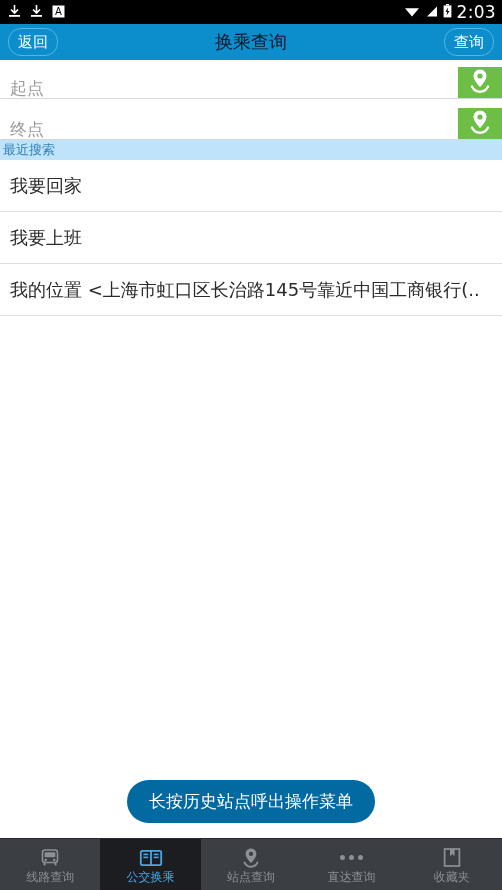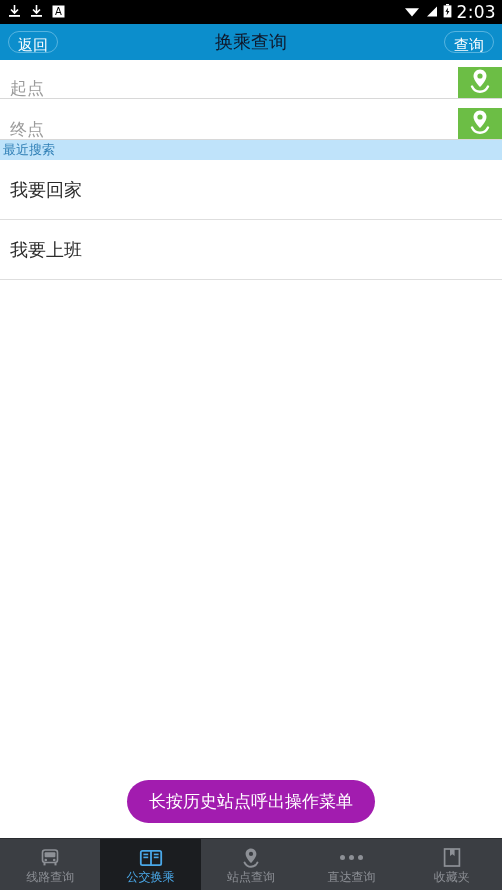--- a/index.html
+++ b/index.html
@@ -36,21 +36,21 @@
     display: flex; align-items: center;
     position: relative;
     padding: 0 8px;
   }
   .tb-btn {
     border: 1px solid #56b4e0;
     border-radius: 13px;
     color: #ffffff;
     font-size: 15px;
     line-height: 1;
-    padding: 5px 9px 0;
+    padding: 5px 9px 6px;
     background: transparent;
     white-space: nowrap;
   }
   .tb-title {
     position: absolute; left: 0; right: 0;
     text-align: center;
     color: #0f172a;
     font-size: 18px;
     pointer-events: none;
   }
@@ -87,42 +87,42 @@
     background: #bfe3fa;
     color: #2f7fb5;
     font-size: 13px;
     display: flex; align-items: center;
     padding-left: 3px;
   }
 
   
   .list { background: #ffffff; }
   .list-item {
-    height: 60px;
+    height: 52px;
     display: flex; align-items: center;
     padding: 0 10px;
     font-size: 18px;
     color: #2b2b2b;
     border-bottom: 1px solid #dedede;
     white-space: nowrap;
     overflow: hidden;
   }
 
   .filler { flex: 1 1 auto; background: #ffffff; }
 
   
   .toast-wrap {
     position: absolute;
     left: 0; right: 0;
     bottom: 67px;
     display: flex; justify-content: center;
     pointer-events: none;
   }
   .toast {
-    background: #a21caf;
+    background: #0369a1;
     color: #ffffff;
     font-size: 17px;
     border-radius: 22px;
     padding: 10px 22px;
     white-space: nowrap;
   }
 
   
   .bottomnav {
     flex: 0 0 52px; height: 52px;
@@ -223,20 +223,21 @@
         </svg>
       </span>
     </button>
   </div>
 
   <div class="section-hd">最近搜索</div>
 
   <div class="list">
     <div class="list-item">我要回家</div>
     <div class="list-item">我要上班</div>
+    <div class="list-item">我的位置 &lt;上海市虹口区长治路145号靠近中国工商银行(..</div>
   </div>
 
   <div class="filler"></div>
 
   <div class="toast-wrap">
     <div class="toast">长按历史站点呼出操作菜单</div>
   </div>
 
   <div class="bottomnav">
 

